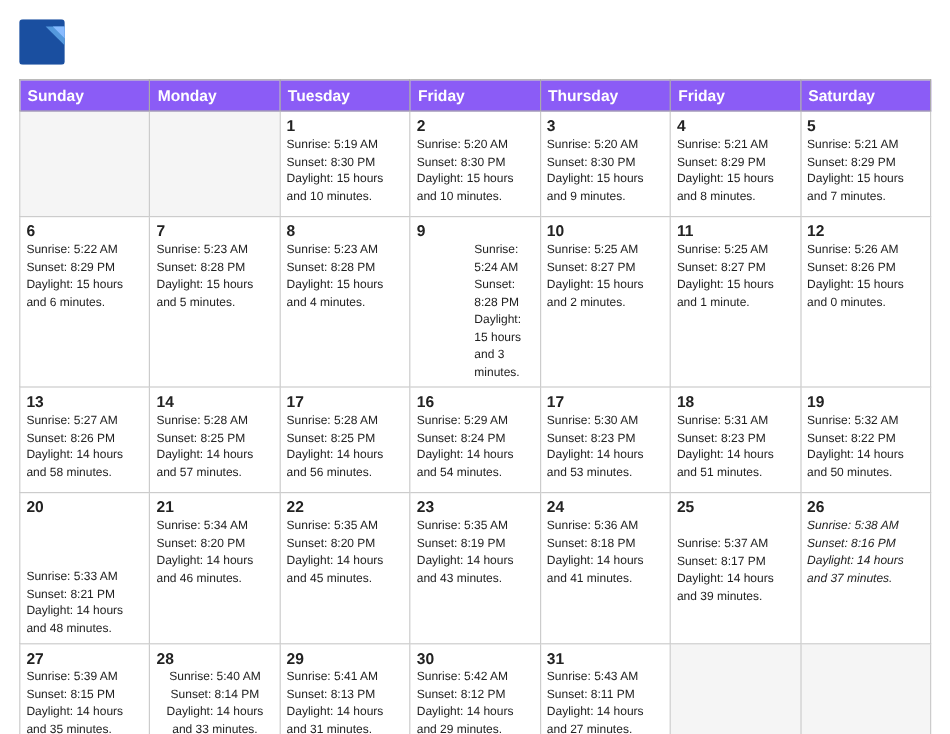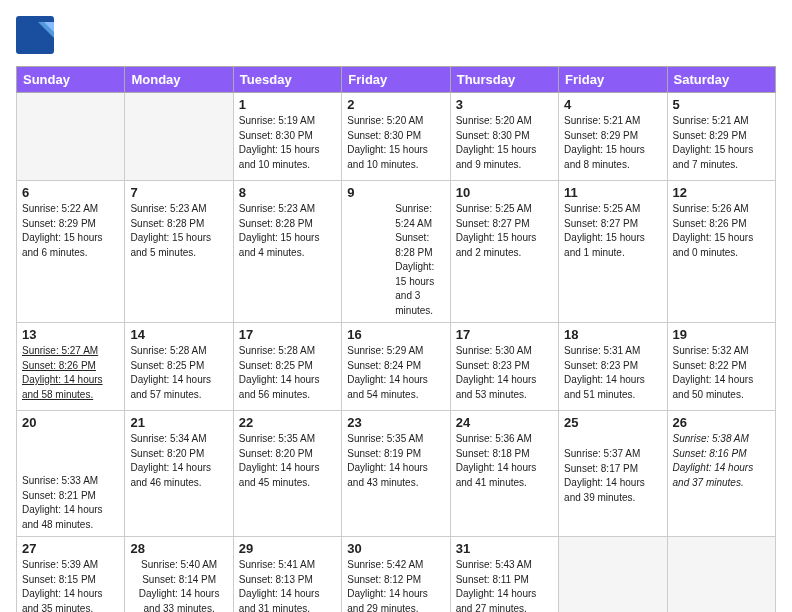--- a/index.html
+++ b/index.html
@@ -183,21 +183,21 @@
           <span class="day-number">12</span>
           <div class="day-info" style="white-space: pre-line;">Sunrise: 5:26 AM
 Sunset: 8:26 PM
 Daylight: 15 hours
 and 0 minutes.</div>
         </td>
       </tr>
       <tr class="week-row">
         <td>
           <span class="day-number">13</span>
-          <div class="day-info" style="white-space: pre-line; text-decoration: underline;">Sunrise: 5:27 AM
+          <div class="day-info" style="white-space: pre-line;">Sunrise: 5:27 AM
 Sunset: 8:26 PM
 Daylight: 14 hours
 and 58 minutes.</div>
         </td>
         <td>
           <span class="day-number">14</span>
           <div class="day-info" style="white-space: pre-line;">Sunrise: 5:28 AM
 Sunset: 8:25 PM
 Daylight: 14 hours
 and 57 minutes.</div>

